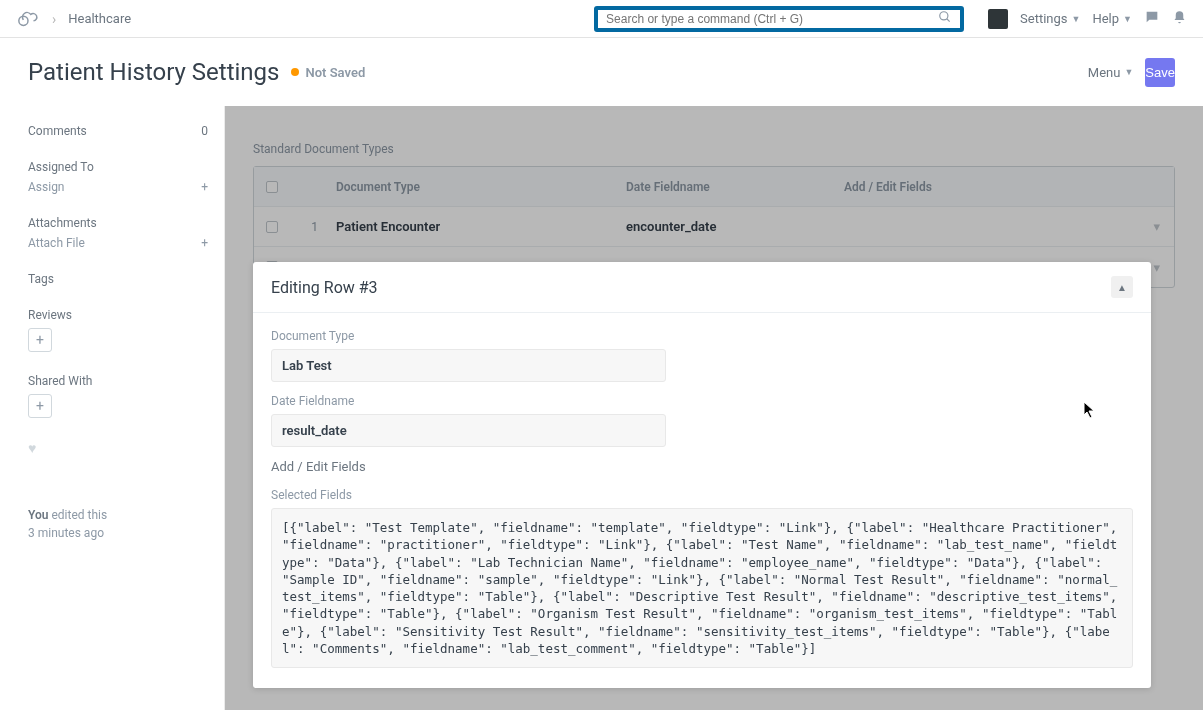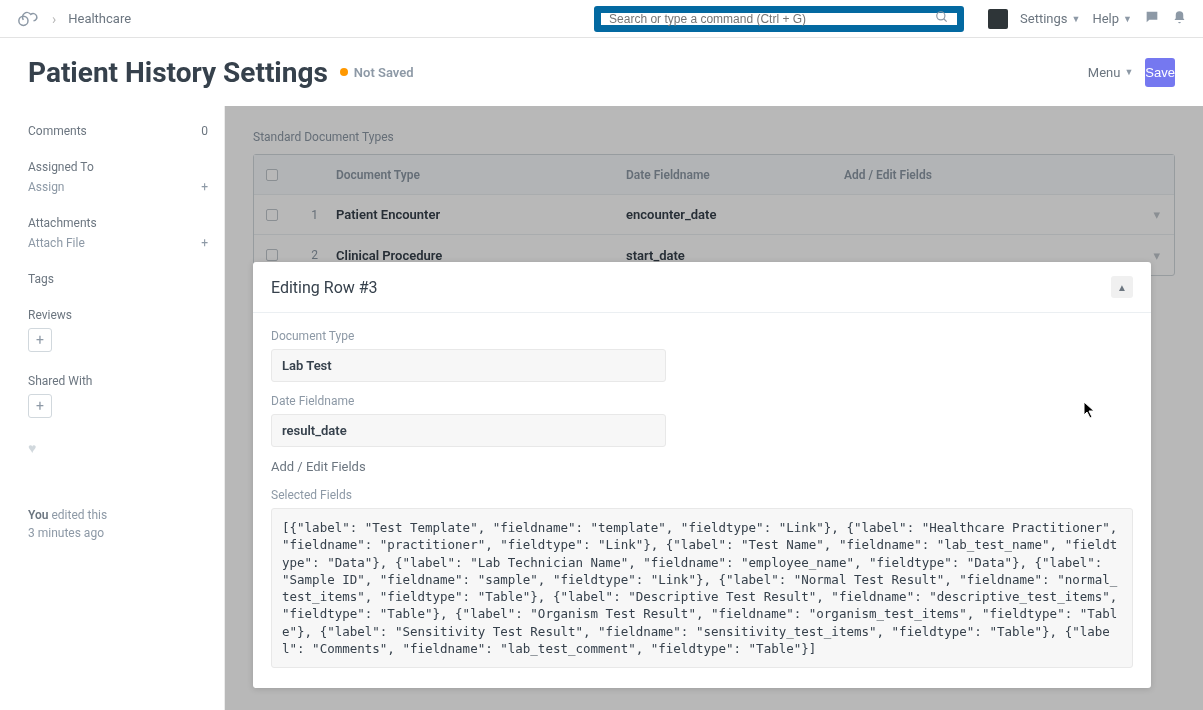--- a/index.html
+++ b/index.html
@@ -2,49 +2,49 @@
 <html><head>
 <meta charset="utf-8">
 <style>
 * { box-sizing: border-box; margin: 0; padding: 0; }
 body { font-family: -apple-system, BlinkMacSystemFont, "Segoe UI", Roboto, Helvetica, Arial, sans-serif; font-size: 13px; color: #36414c; background: #fff; }
 
 .topbar { height: 38px; display: flex; align-items: center; padding: 0 16px; border-bottom: 1px solid #e3e3e3; }
 .logo { width: 24px; height: 24px; display: flex; align-items: center; justify-content: center; }
 .bc-chevron { color: #b8b8b8; margin: 0 12px; font-size: 14px; }
 .breadcrumb-link { color: #6c7680; font-size: 13px; }
-.search-box { margin-left: auto; width: 370px; height: 26px; border: 7px solid #0369a1; border-radius: 3px; display: flex; align-items: center; padding: 0 8px; color: #8d99a6; }
+.search-box { margin-left: auto; width: 370px; height: 26px; border: 4px solid #0369a1; border-radius: 3px; display: flex; align-items: center; padding: 0 8px; color: #8d99a6; }
 .search-box input { border: none; outline: none; flex: 1; font-size: 12px; color: #8d99a6; background: transparent; }
 .top-right { display: flex; align-items: center; gap: 12px; margin-left: 24px; }
 .avatar { width: 20px; height: 20px; background: #2e3538; border-radius: 2px; }
 .top-link { color: #6c7680; font-size: 13px; display: flex; align-items: center; gap: 4px; }
 .caret { font-size: 9px; color: #8d99a6; }
 .icon-sm { color: #8d99a6; }
 
 .page-head { height: 68px; display: flex; align-items: center; padding: 0 28px; }
-.page-title { font-size: 28px; font-weight: 700; color: #36414c; }
+.page-title { font-size: 24px; font-weight: 400; color: #36414c; }
 .status-dot { display: inline-block; width: 8px; height: 8px; border-radius: 50%; background: #ff9800; margin-left: 12px; margin-right: 6px; }
 .status-label { color: #8d99a6; font-weight: 600; font-size: 13px; }
 .page-actions { margin-left: auto; display: flex; gap: 12px; align-items: center; }
 .btn-menu { color: #6c7680; font-size: 13px; cursor: pointer; display: flex; align-items: center; gap: 4px; }
 .btn-save { background: #7578f0; color: #fff; border: none; padding: 7px 0; border-radius: 3px; font-size: 13px; cursor: pointer; }
 
 .body-wrap { display: flex; }
 .sidebar { width: 225px; padding: 18px 16px 18px 28px; border-right: 1px solid #ebebeb; min-height: 620px; }
 .sb-section { margin-bottom: 22px; }
 .sb-label { color: #6c7680; font-size: 12px; margin-bottom: 6px; display: flex; justify-content: space-between; }
 .sb-action { color: #8d99a6; font-size: 12px; display: flex; align-items: center; gap: 4px; cursor: pointer; justify-content: space-between; }
 .sb-plus { width: 24px; height: 24px; border: 1px solid #d1d8dd; border-radius: 3px; display: flex; align-items: center; justify-content: center; color: #8d99a6; cursor: pointer; font-size: 14px; }
 .heart { color: #d1d8dd; font-size: 14px; margin-bottom: 50px; }
 .timeline-item { color: #8d99a6; font-size: 12px; line-height: 1.5; margin-bottom: 14px; }
 .timeline-item b { color: #6c7680; font-weight: 600; }
 
 .main { flex: 1; position: relative; }
 .overlay { position: absolute; inset: 0; background: rgba(0,0,0,0.28); z-index: 1; }
-.content { position: relative; padding: 24px 28px; z-index: 0; }
+.content { position: relative; padding: 36px 28px; z-index: 0; }
 .section-title { color: #8d99a6; font-size: 12px; margin-bottom: 10px; }
 
 .grid { border: 1px solid #d1d8dd; border-radius: 3px; background: #fff; }
 .grid-row { display: flex; border-bottom: 1px solid #ebeff2; align-items: center; min-height: 40px; }
 .grid-row:last-child { border-bottom: none; }
 .grid-head { background: #f7fafc; }
 .cell-check { width: 36px; display: flex; justify-content: center; }
 .cell-idx { width: 36px; text-align: right; padding-right: 8px; color: #8d99a6; font-size: 12px; }
 .cell-doc { width: 290px; padding: 0 10px; font-weight: 600; color: #36414c; font-size: 13px; }
 .cell-date { width: 218px; padding: 0 10px; font-weight: 600; color: #36414c; font-size: 13px; }

